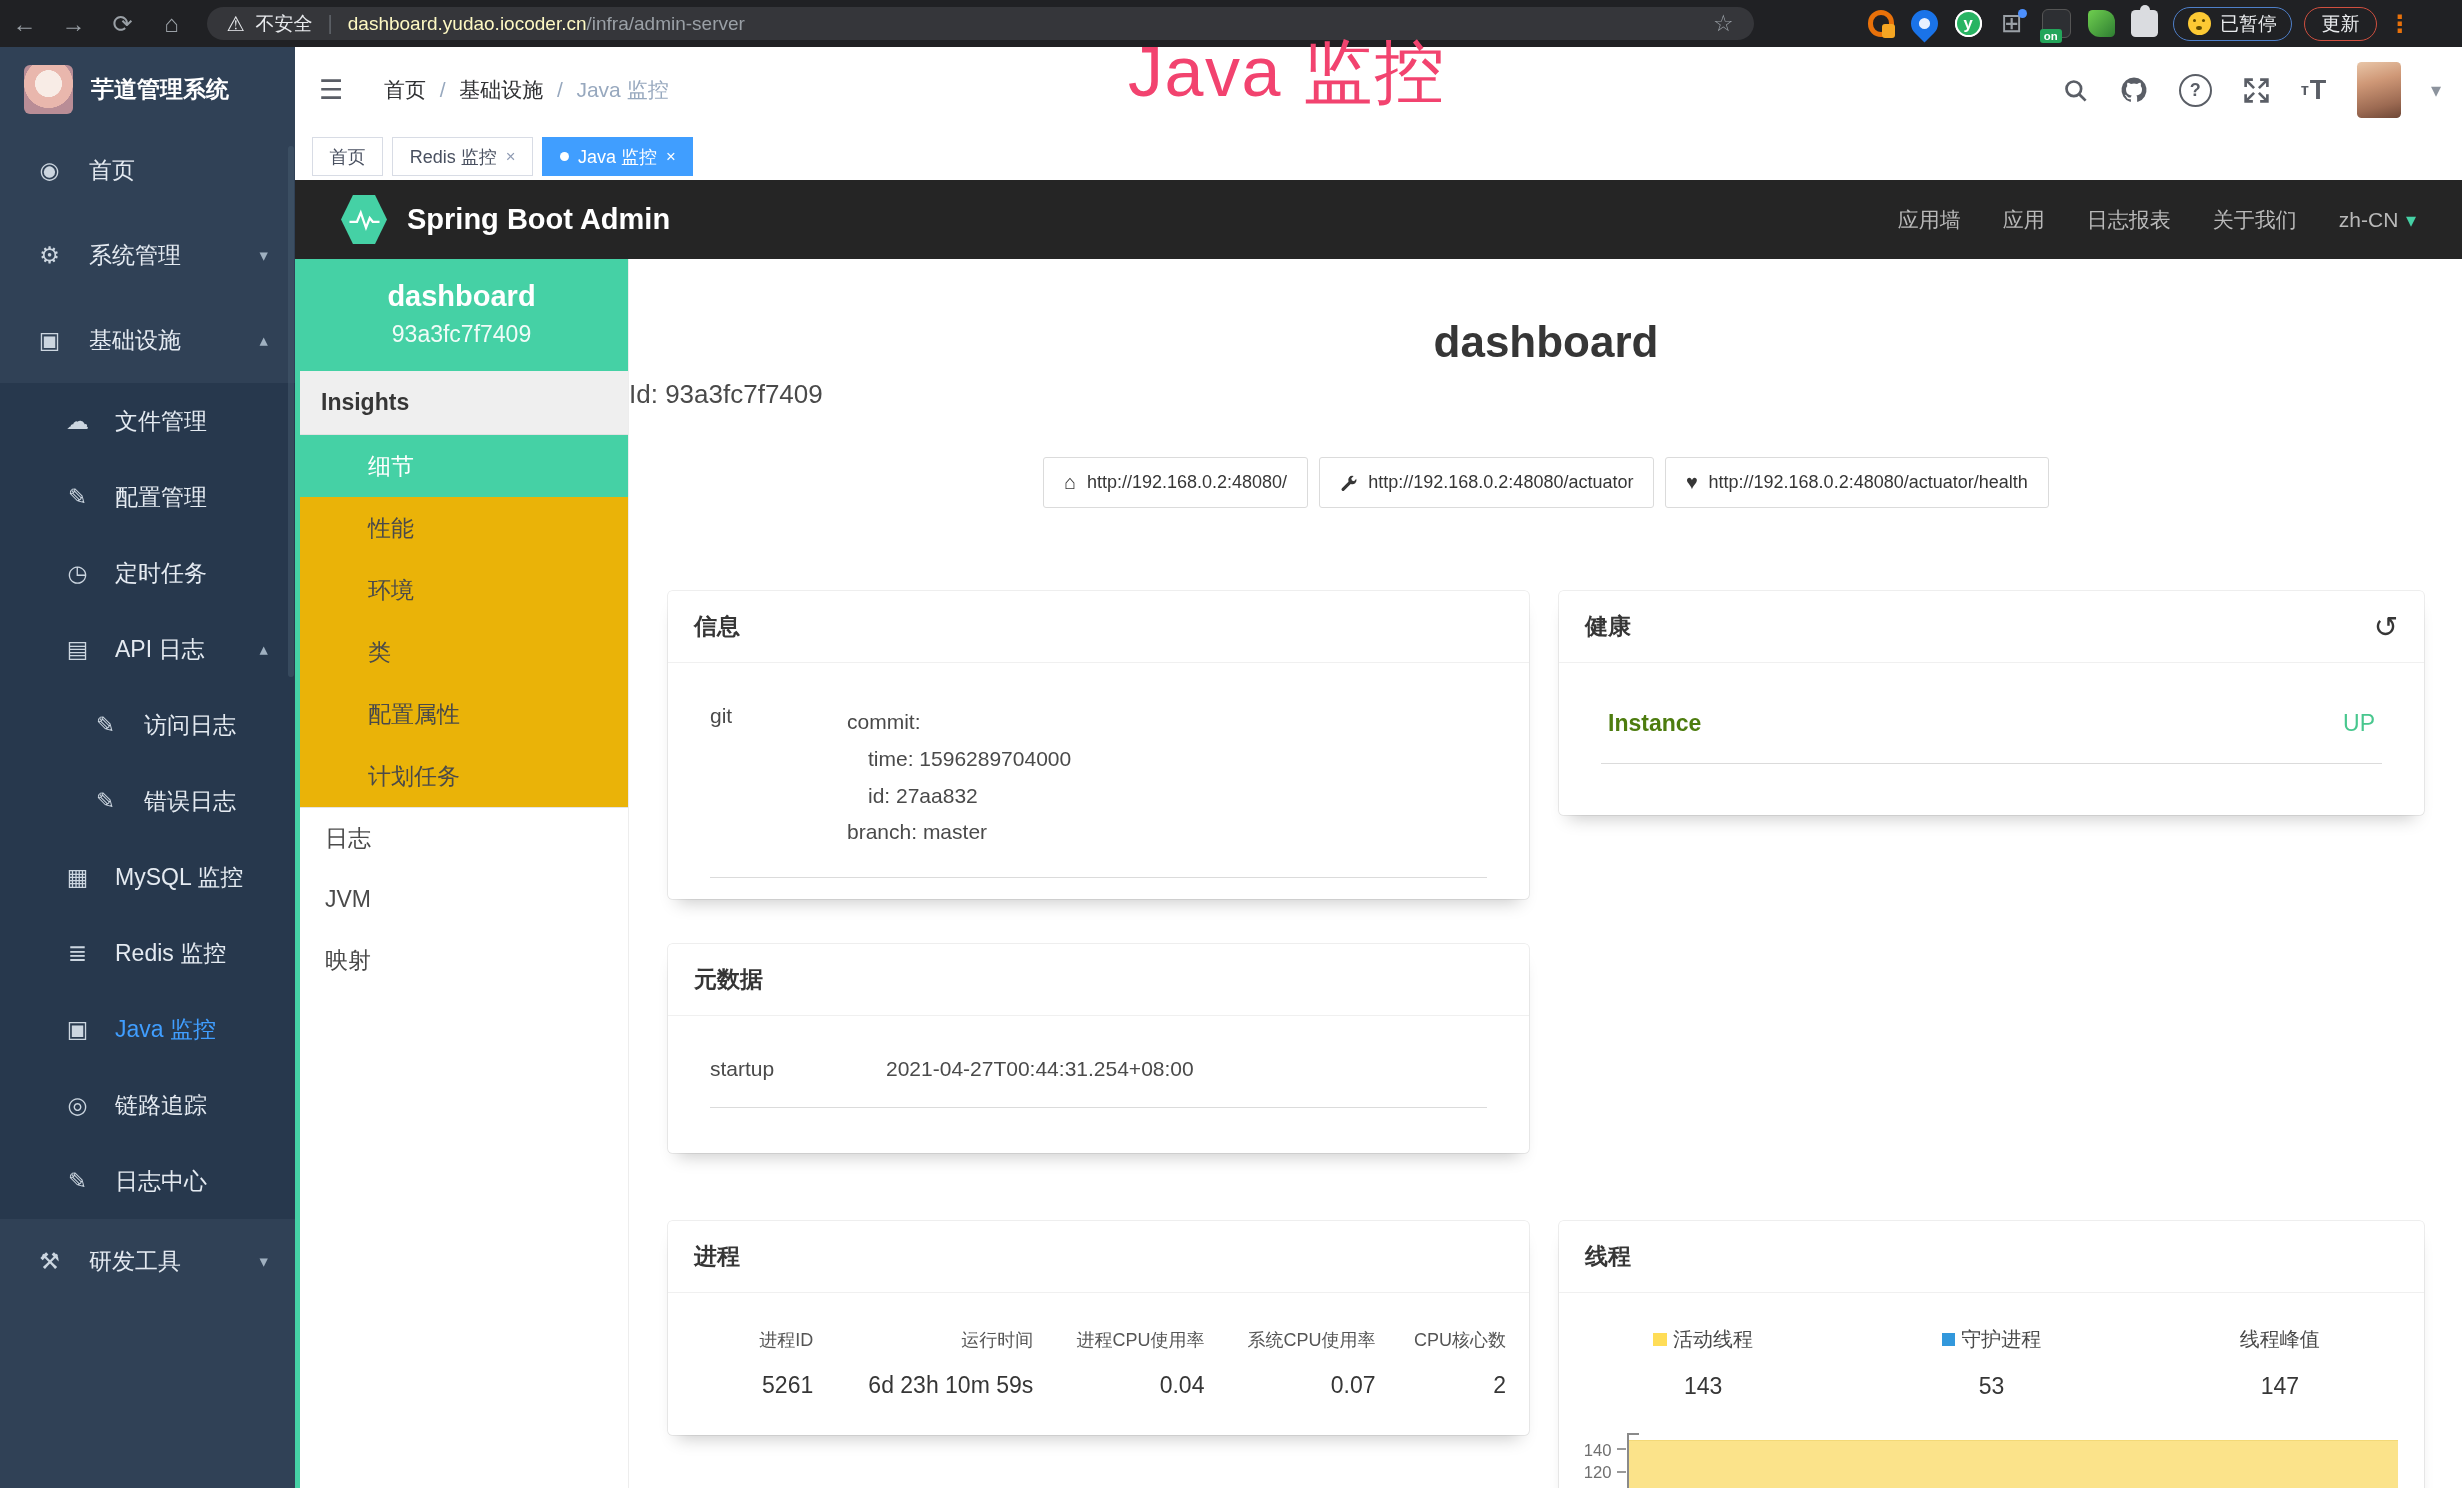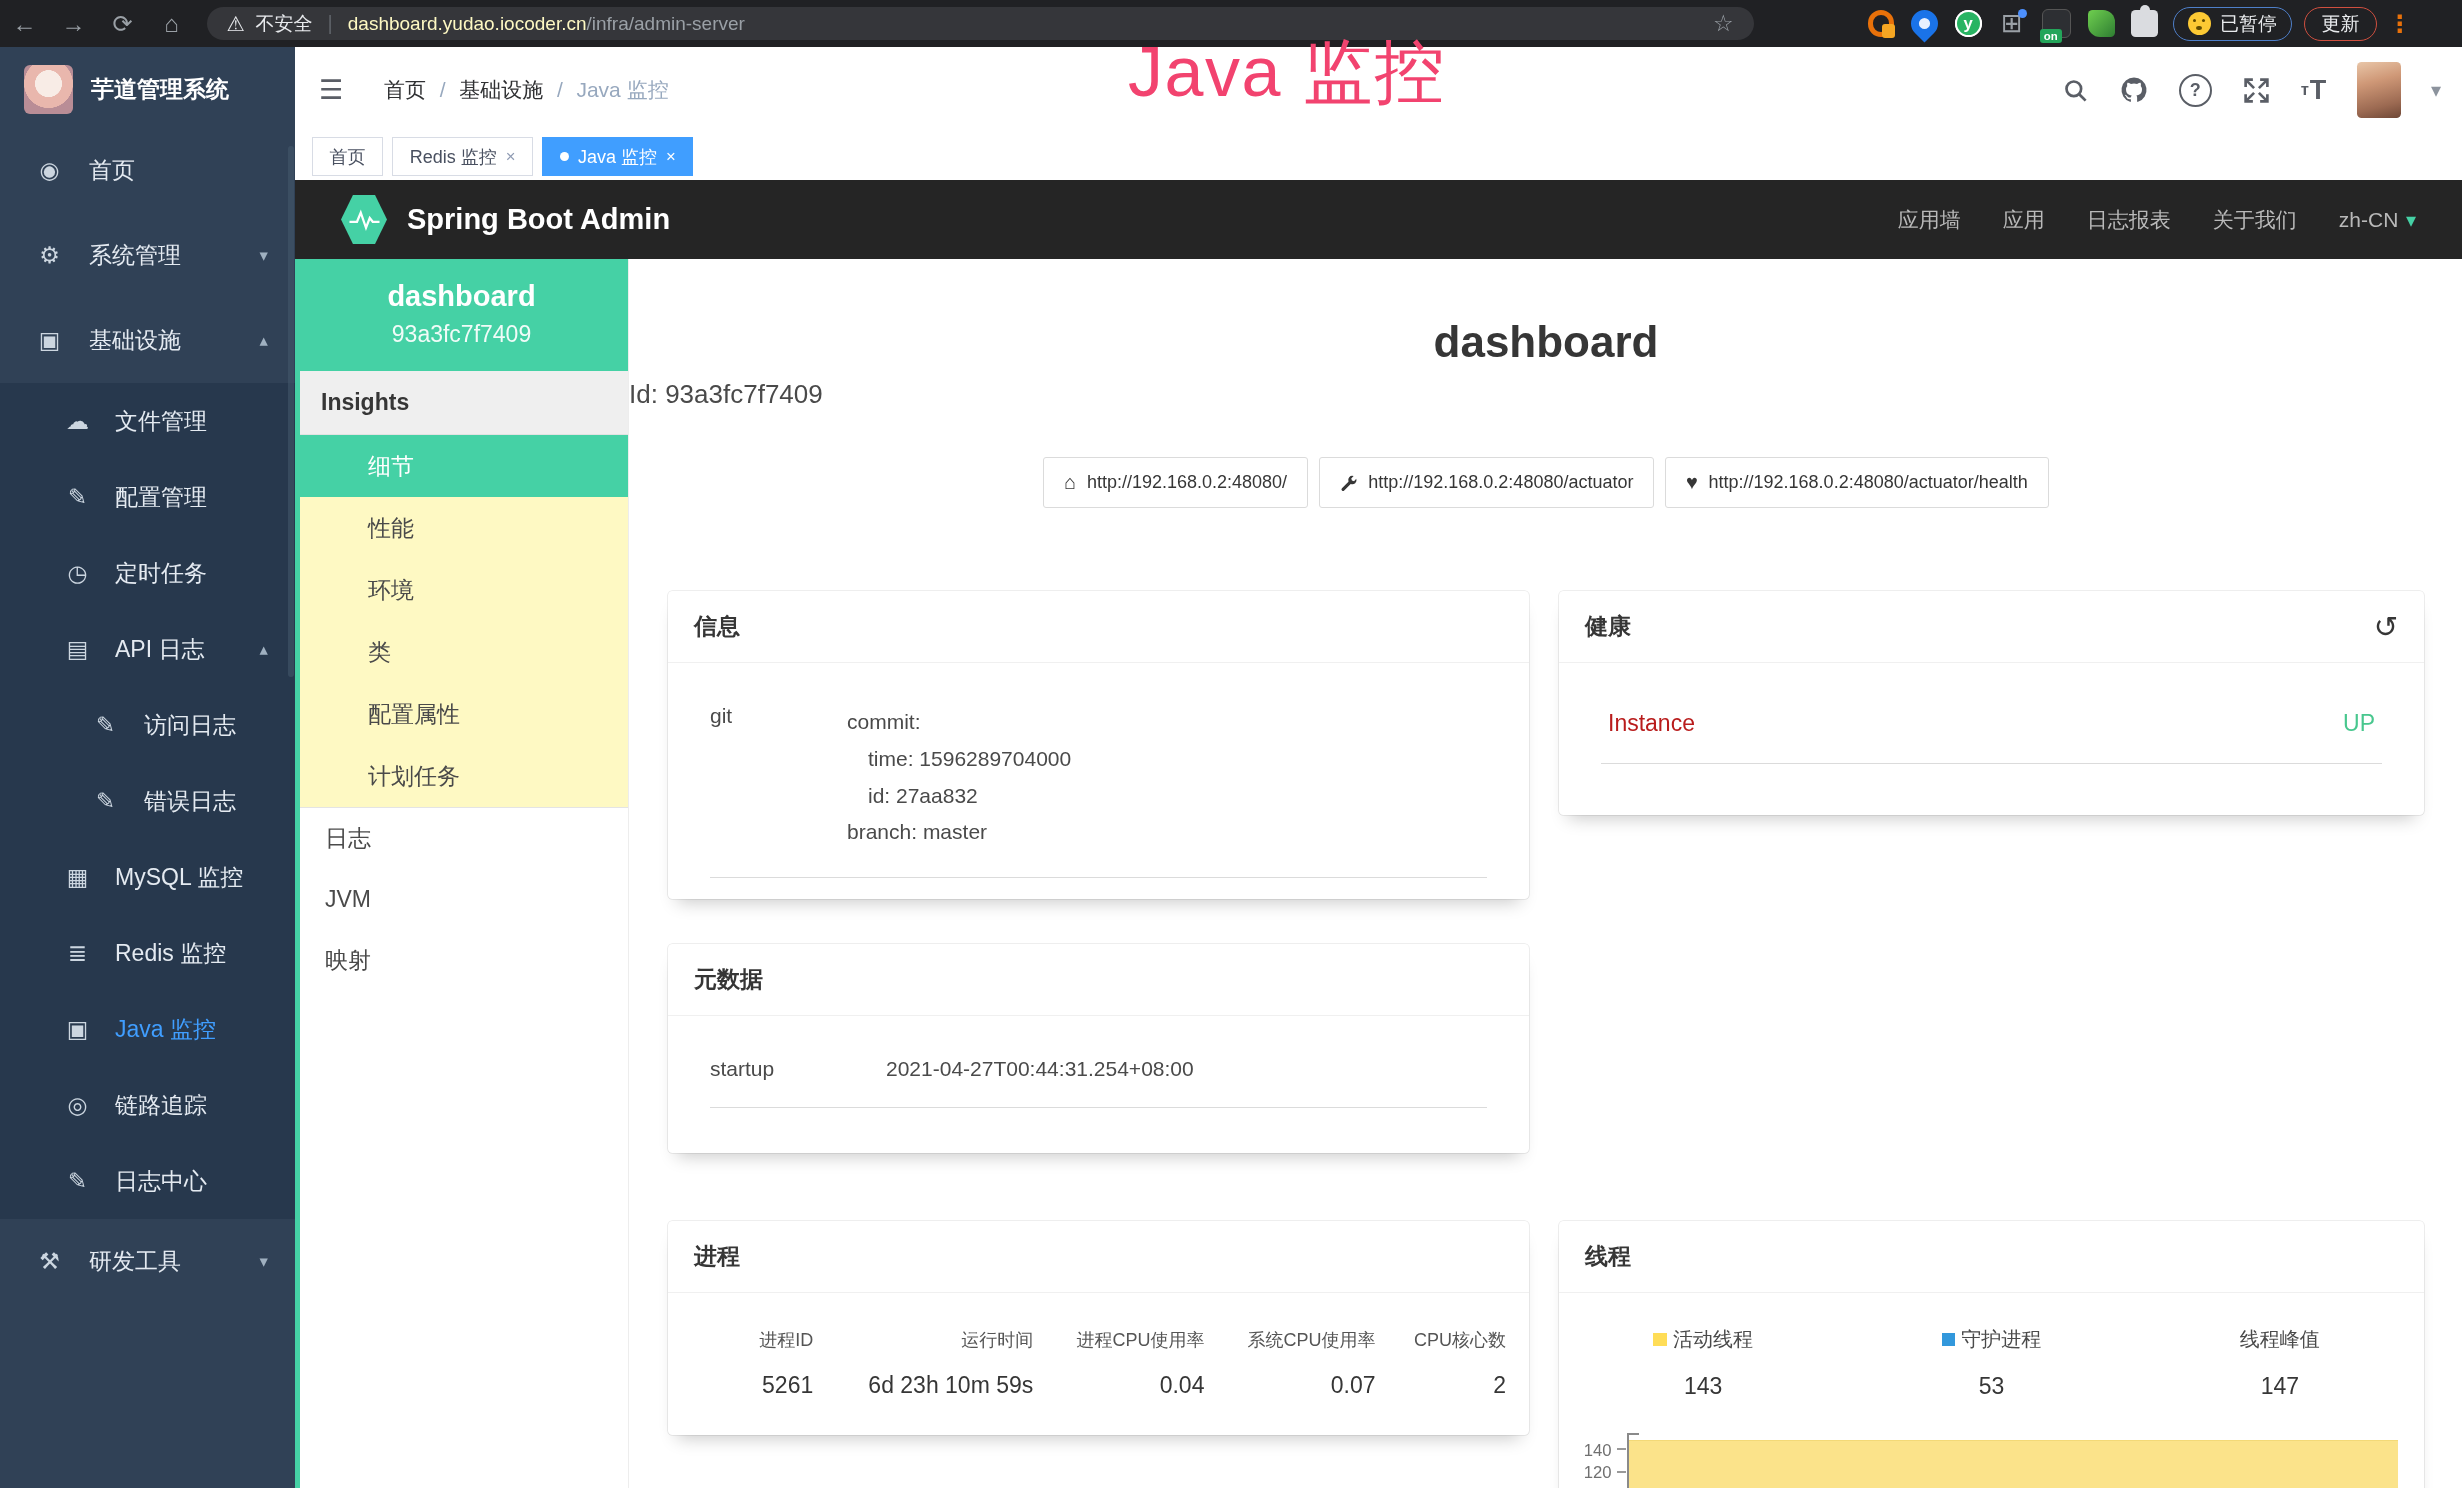--- a/index.html
+++ b/index.html
@@ -101,21 +101,21 @@
   .locale .chev{color:#45d1a5;font-size:20px;font-weight:700}
   
   .sba-side{position:absolute;left:295px;top:259px;width:334px;height:1229px;background:#fff;
             border-right:0.8px solid #ededed;box-sizing:border-box;z-index:3}
   .sba-side::before{content:"";position:absolute;left:0;top:0;width:4.6px;height:100%;background:#45d1a5;z-index:2}
   .inst-head{background:#45d1a5;height:112px;color:#fff;text-align:center;padding-top:21px;box-sizing:border-box;cursor:pointer}
   .inst-name{font-size:29px;font-weight:700}
   .inst-id{font-size:23px;margin-top:7.6px;color:rgba(255,255,255,.92)}
   .insights-h{height:64px;background:#efefef;border-bottom:0.8px solid #e2e2e2;display:flex;align-items:center;
               padding-left:26px;font-size:23px;font-weight:700;color:#363636;box-sizing:border-box}
-  .ins-group{background:#fef9c3;border-bottom:0.8px solid #e4e4e4}
+  .ins-group{background:#eab308;border-bottom:0.8px solid #e4e4e4}
   .ins-item{height:62px;display:flex;align-items:center;padding-left:73px;font-size:23px;color:#4a4a4a;cursor:pointer}
   .ins-item.active{background:#45d1a5;color:#fff}
   .oth-item{height:61px;display:flex;align-items:center;padding-left:30px;font-size:23px;color:#4a4a4a;
             background:#fff;cursor:pointer}
   
   .sba-main{position:absolute;left:629px;top:259px;width:1834px;height:1229px;background:#fff;overflow:hidden;z-index:2}
   .main-title{text-align:center;margin-top:58px;font-size:44px;font-weight:700;color:#363636}
   .main-id{text-align:left;margin-top:12px;font-size:26px;color:#4a4a4a}
   .endpoints{display:flex;justify-content:center;gap:10.6px;margin-top:47px}
   .ep-btn{height:49px;border:0.8px solid #dbdbdb;border-radius:3px;background:#fff;display:inline-flex;
@@ -130,21 +130,21 @@
   .card-health{left:930px;top:332px;width:865px;height:224px}
   .card-meta{left:39px;top:685px;width:861px;height:209px}
   .card-proc{left:39px;top:962px;width:861px;height:214px}
   .card-thr{left:930px;top:962px;width:865px;height:379px}
   .kv{display:flex;padding:41px 42px 0}
   .kv-key{width:137px;font-size:21px;color:#4a4a4a;flex:none}
   .kv-val{font-size:21px;color:#4a4a4a;line-height:1.75}
   .kv-val .ind{padding-left:21px}
   .rule{border-bottom:0.8px solid #dbdbdb;margin:26px 42px 0}
   .health-row{display:flex;justify-content:space-between;align-items:center;padding:47px 49px 0}
-  .health-name{font-size:23px;font-weight:400;color:#b91c1c}
+  .health-name{font-size:23px;font-weight:700;color:#4d7c0f}
   .health-status{font-size:23px;font-weight:400;color:#48c78e}
   .meta-row{display:flex;padding:41px 42px 0;align-items:baseline}
   .meta-key{width:176px;font-size:21px;color:#4a4a4a;flex:none}
   .meta-val{font-size:21px;color:#4a4a4a}
   .proc-table{display:flex;padding:35px 23px 0;text-align:right}
   .proc-col{box-sizing:border-box}
   .c1{width:15%}.c2{width:27%}.c3{width:21%}.c4{width:21%}.c5{width:16%}
   .proc-th{font-size:18px;color:#555}
   .proc-td{font-size:23px;color:#363636;margin-top:20px}
   .legend-row{display:flex;text-align:center;padding-top:33px}

